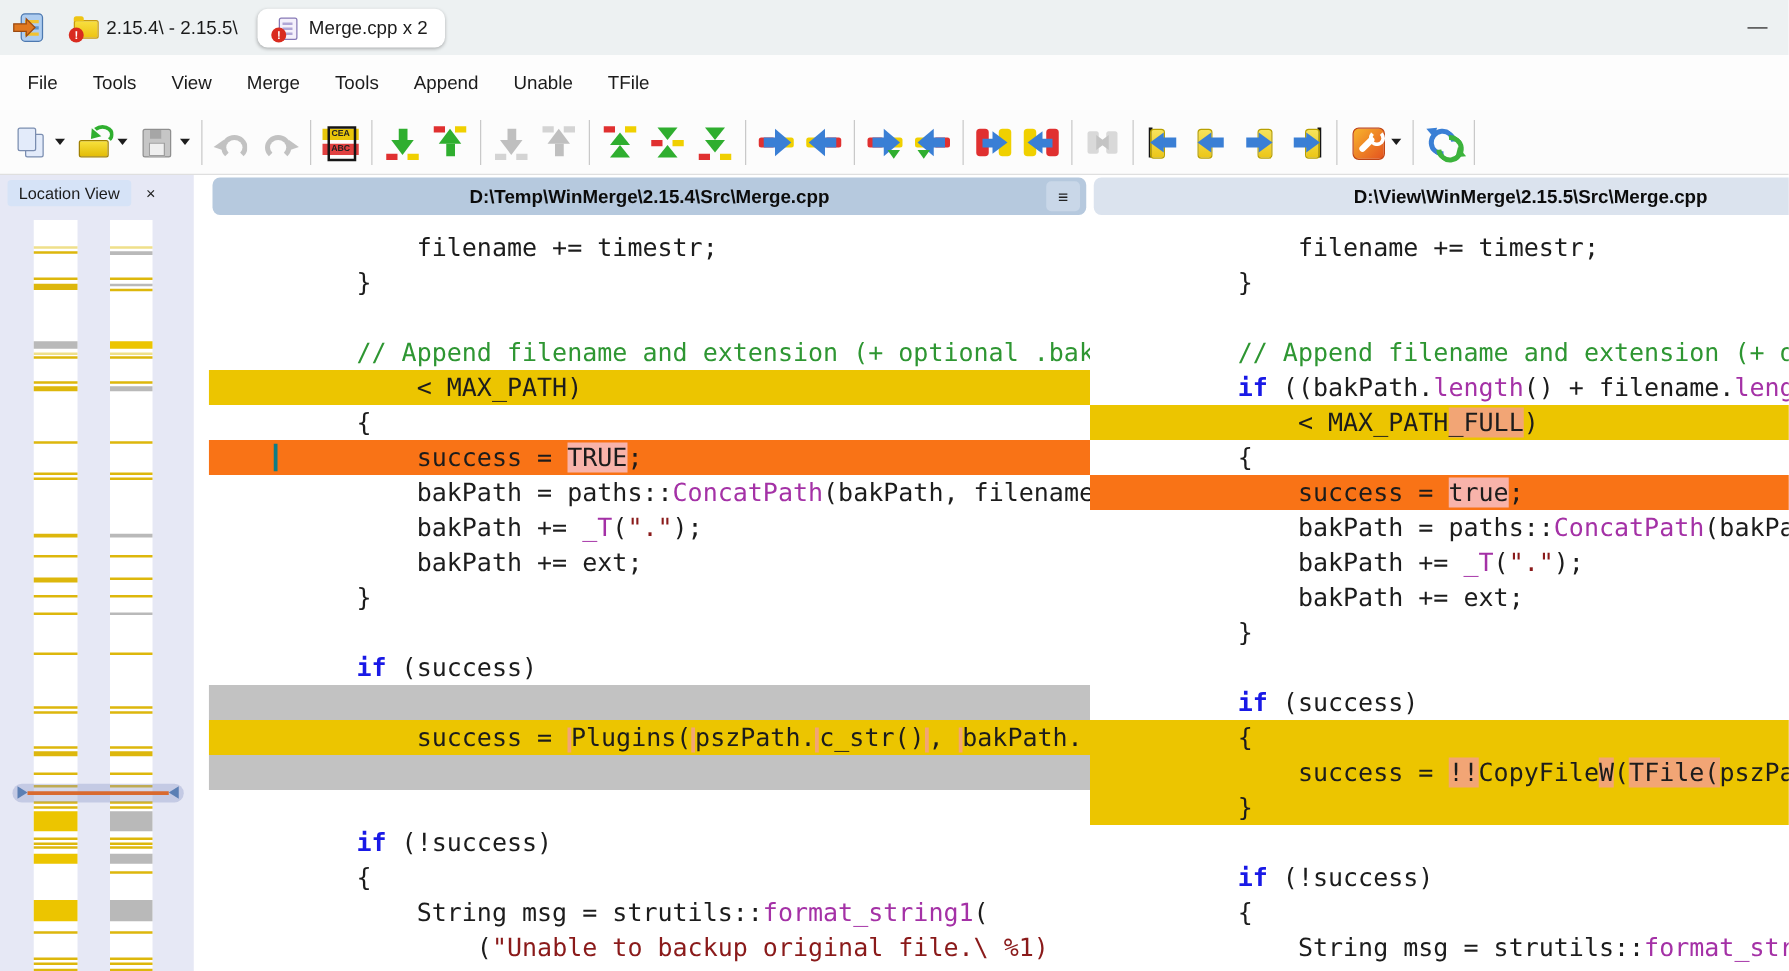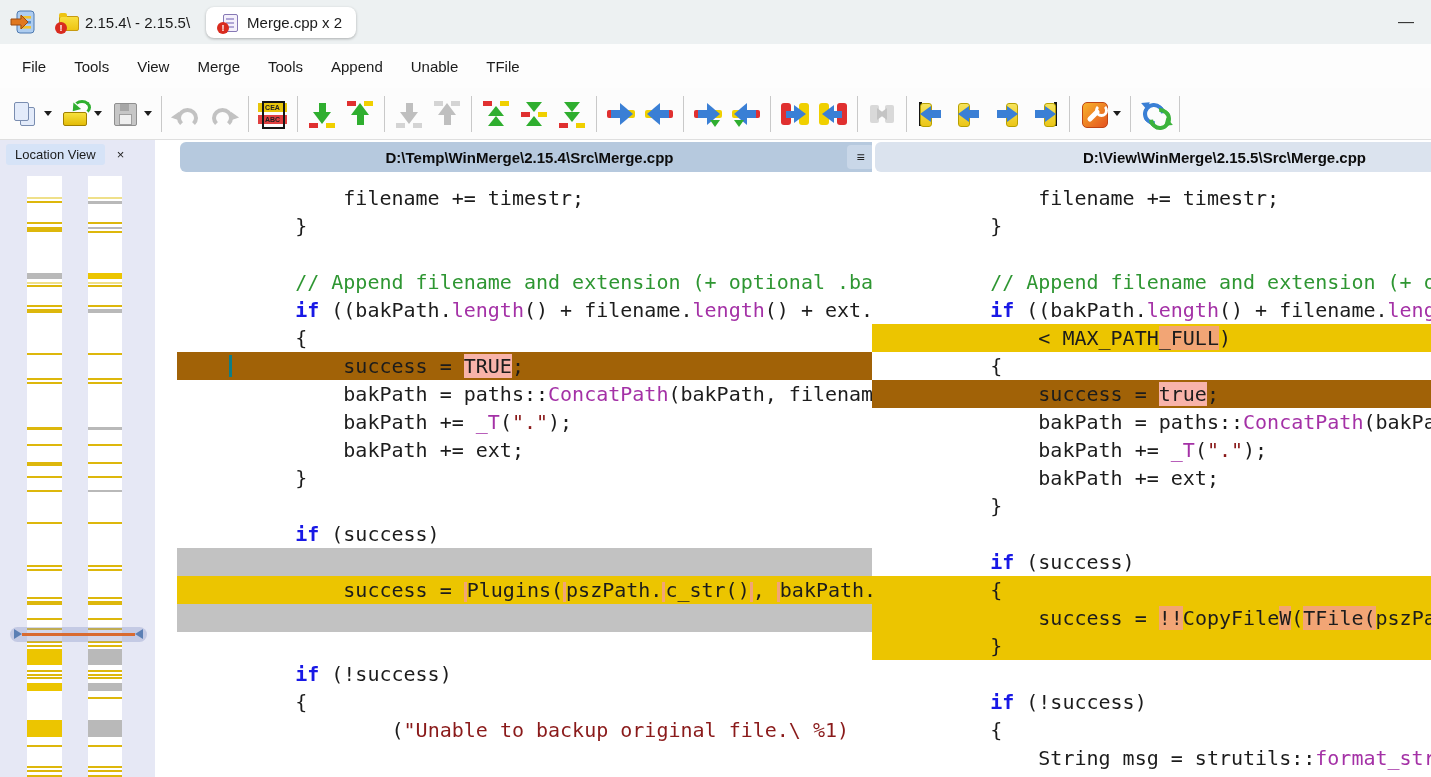--- a/index.html
+++ b/index.html
@@ -115,35 +115,35 @@
   .lp-col2{left:88px;width:34px}
   .stripe{position:absolute;left:0;right:0}
   .lp-indicator{position:absolute;left:10px;top:487px;width:137px;height:15px;
                 background:rgba(142,152,200,.38);border-radius:8px}
   .lp-ind-line{position:absolute;left:12px;right:12px;top:6px;height:2.5px;background:#d96a2f}
   .lp-tri-r{position:absolute;left:4px;top:2px;border-top:5px solid transparent;border-bottom:5px solid transparent;border-left:8px solid #5b7fb4}
   .lp-tri-l{position:absolute;right:4px;top:2px;border-top:5px solid transparent;border-bottom:5px solid transparent;border-right:8px solid #5b7fb4}
 
   
   .pane{position:absolute;top:140px;bottom:0;width:705px;background:#fff;overflow:hidden}
-  .pane.left{left:177px}
+  .pane.left{left:167px}
   .pane.right{left:872px}
   .pane-header{position:absolute;top:2px;left:3px;right:3px;height:30px;border-radius:6px;
                display:flex;align-items:center;justify-content:center;
                font-weight:bold;font-size:15px;color:#0c0c0c}
   .pane.left .pane-header{background:#b6c9de}
   .pane.right .pane-header{background:#dbe3ee}
   .hdr-menu{position:absolute;right:5px;top:3px;width:27px;height:24px;border-radius:4px;
             background:#c9d7e8;display:flex;align-items:center;justify-content:center;
             font-weight:normal;font-size:14px;color:#222}
   .code{position:absolute;top:36px;left:0;right:0;padding-top:8px}
   .line{height:28px;line-height:28px;white-space:pre;position:relative;padding-left:70px;
         font-family:"DejaVu Sans Mono",monospace;font-size:20px;color:#1c1c1c}
   .line.yellow{background:#ecc500}
-  .line.salmon{background:#a16207}
+  .line.salmon{background:#f97316}
   .line.gray{background:#c2c2c2}
   .sd{color:#1c1c1c}
   .sk{color:#1919e6;font-weight:bold}
   .sc{color:#2e9632}
   .sf{color:#a431a6}
   .ss{color:#8a1a1a}
   .line.salmon .hl{background:#f8b3aa}
   .line.yellow .hl{background:#f2a575}
   .sliver{display:inline-block;width:3px;height:20px;vertical-align:text-bottom;background:#f2a575}
   .caret{position:absolute;left:52px;top:3px;width:3px;height:22px;background:#0e7d86}
@@ -500,35 +500,36 @@
 <div class="pane left">
   <div class="pane-header">
     <span>D:\Temp\WinMerge\2.15.4\Src\Merge.cpp</span>
     <span class="hdr-menu">≡</span>
   </div>
   <div class="code" id="code-left">
       <div class="line"><span class="sd">        filename += timestr;</span></div>
       <div class="line"><span class="sd">    }</span></div>
       <div class="line"></div>
       <div class="line"><span class="sc">    // Append filename and extension (+ optional .bak)</span></div>
-      <div class="line"><span class="sk">    if</span><span class="sd"> ((bakPath.</span><span class="sf">length</span><span class="sd">() + filename.</span><span class="sf">length</span><span class="sd">() + ext.</span></div>
+      <div class="line yellow"><span class="sd">        &lt; MAX_PATH)</span></div>
       <div class="line"><span class="sd">    {</span></div>
       <div class="line salmon"><span class="caret"></span><span class="sd">        success = </span><span class="sd hl">TRUE</span><span class="sd">;</span></div>
       <div class="line"><span class="sd">        bakPath = paths::</span><span class="sf">ConcatPath</span><span class="sd">(bakPath, filename);</span></div>
       <div class="line"><span class="sd">        bakPath += </span><span class="sf">_T</span><span class="sd">(</span><span class="ss">"."</span><span class="sd">);</span></div>
       <div class="line"><span class="sd">        bakPath += ext;</span></div>
       <div class="line"><span class="sd">    }</span></div>
       <div class="line"></div>
       <div class="line"><span class="sk">    if</span><span class="sd"> (success)</span></div>
       <div class="line gray"></div>
       <div class="line yellow"><span class="sd">        success = </span><span class="sliver"></span><span class="sd">Plugins(</span><span class="sliver"></span><span class="sd">pszPath.</span><span class="sliver"></span><span class="sd">c_str()</span><span class="sliver"></span><span class="sd">, </span><span class="sliver"></span><span class="sd">bakPath.</span></div>
       <div class="line gray"></div>
       <div class="line"></div>
       <div class="line"><span class="sk">    if</span><span class="sd"> (!success)</span></div>
       <div class="line"><span class="sd">    {</span></div>
+      <div class="line"><span class="sd">        String msg = strutils::</span><span class="sf">format_string1</span><span class="sd">(</span></div>
       <div class="line"><span class="sd">            (</span><span class="ss">"Unable to backup original file.\ %1)</span></div>
     </div>
 </div>
 
 <div class="pane right">
   <div class="pane-header">
     <span>D:\View\WinMerge\2.15.5\Src\Merge.cpp</span>
   </div>
   <div class="code" id="code-right">
       <div class="line"><span class="sd">        filename += timestr;</span></div>

